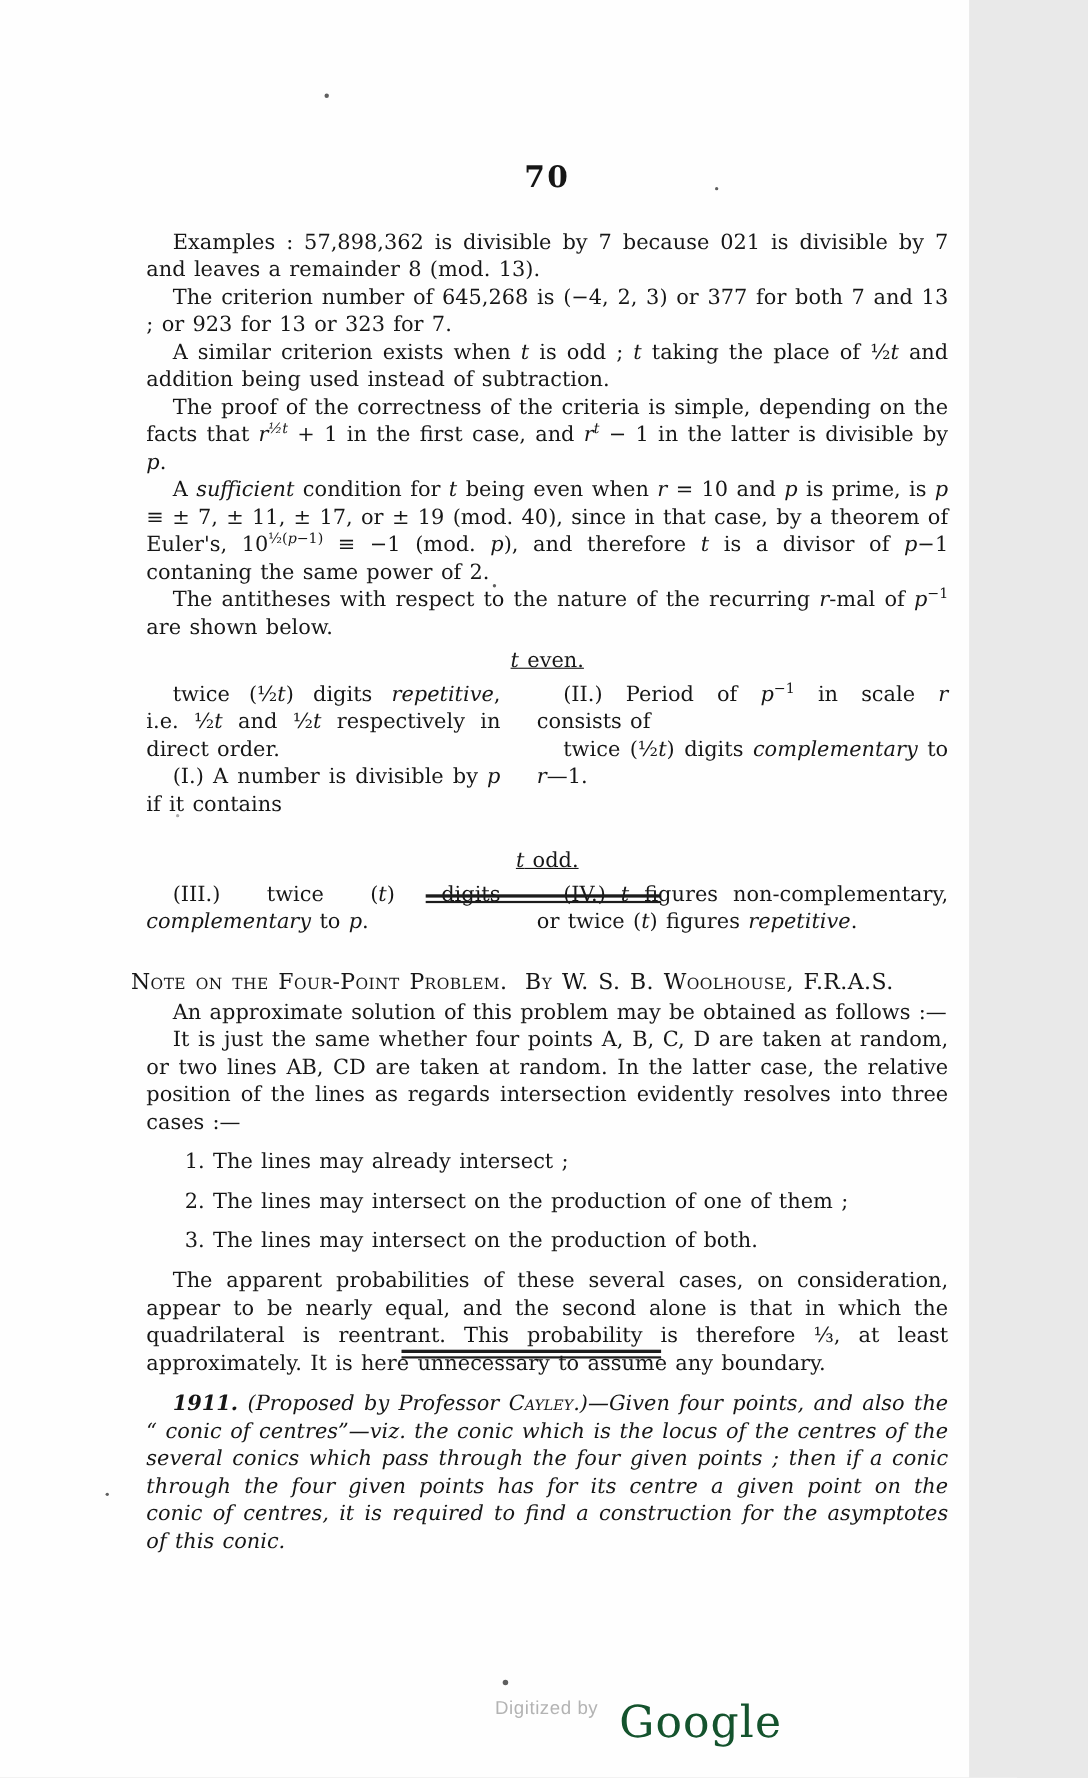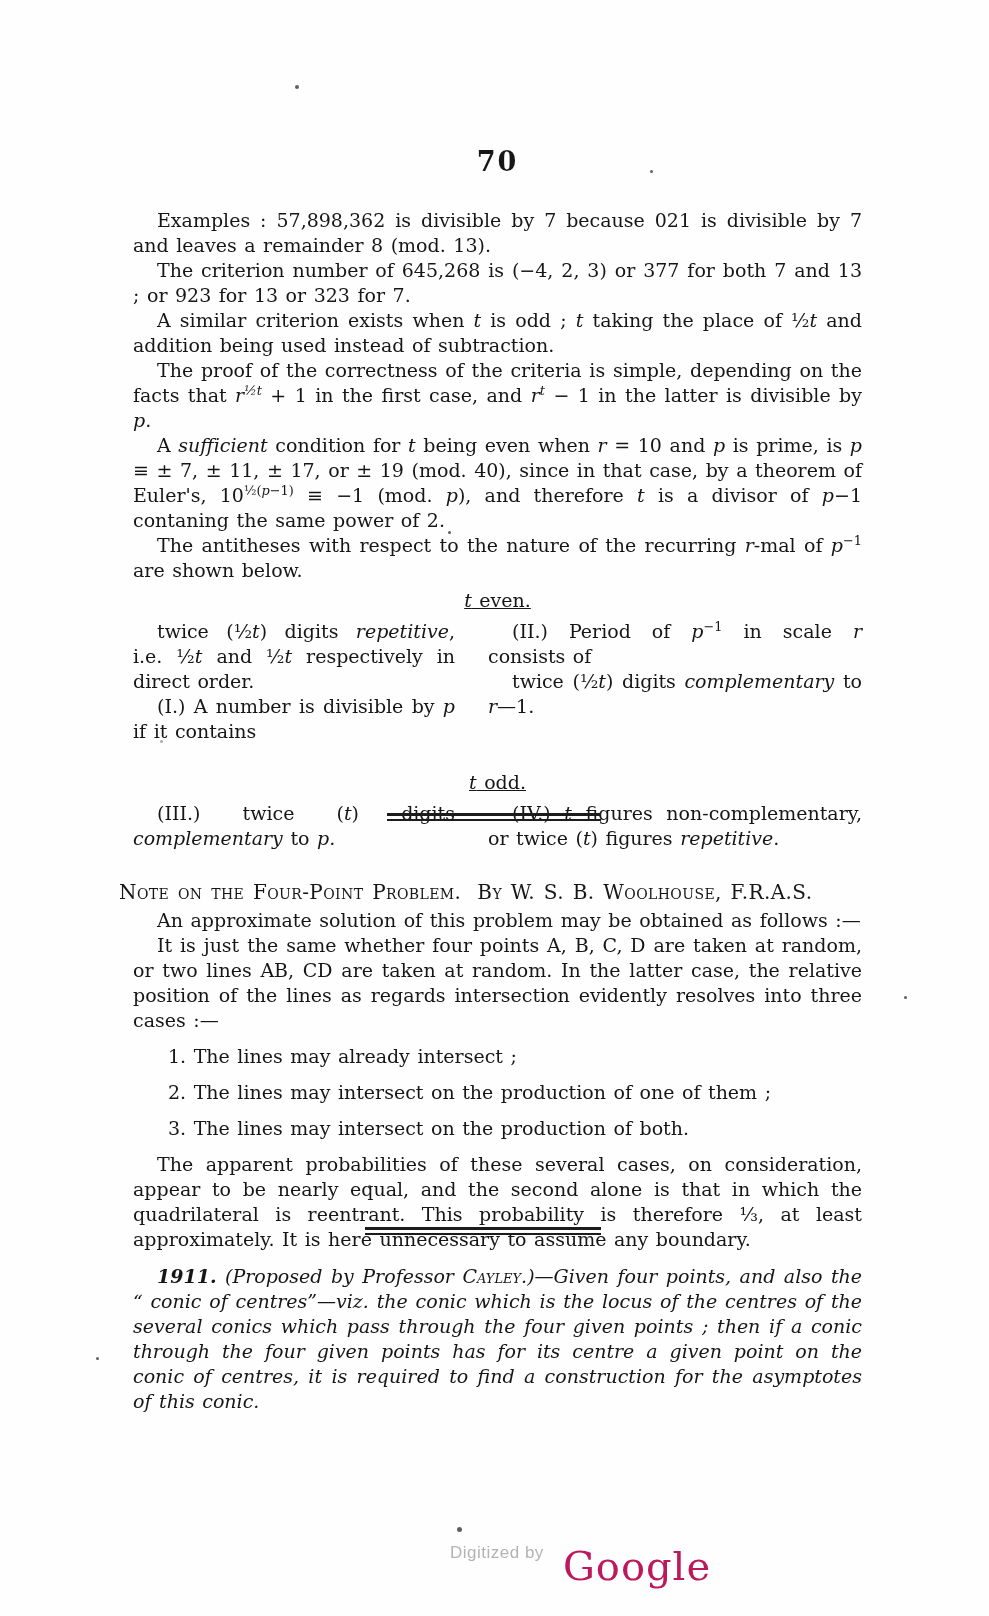--- a/index.html
+++ b/index.html
@@ -1,18 +1,18 @@
 <!DOCTYPE html>
 <html><head>
 <meta charset="utf-8">
 <style>
   html,body{margin:0;padding:0;background:#e9e9e9;}
   .page{
     position:relative;
-    width:989px;height:1616px;
+    width:881px;height:1616px;
     background:#fefefe;
     font-family:"DejaVu Serif", serif;
     color:#161616;
     overflow:hidden;
   }
   .page-number{
     position:absolute;top:146px;left:133px;width:729px;
     text-align:center;font-size:27px;font-weight:bold;letter-spacing:2px;
   }
   .content{
@@ -50,21 +50,21 @@
     position:absolute;left:450px;top:1543px;
     display:flex;align-items:flex-start;gap:19px;
     user-select:none;
   }
   .watermark .wm-prefix{
     font-family:"Liberation Sans", sans-serif;
     font-size:17px;color:#b3b3b3;letter-spacing:0.5px;
   }
   .watermark .wm-logo{
     font-family:"DejaVu Serif", serif;
-    font-size:40px;color:#be185d;letter-spacing:1px;
+    font-size:40px;color:#14532d;letter-spacing:1px;
   }
   .speck{position:absolute;background:#2a2a2a;border-radius:50%;width:4px;height:4px;opacity:0.75;}
 </style>
 </head>
 <body>
 
 <div class="page">
 
   <div class="page-number">70</div>
 

